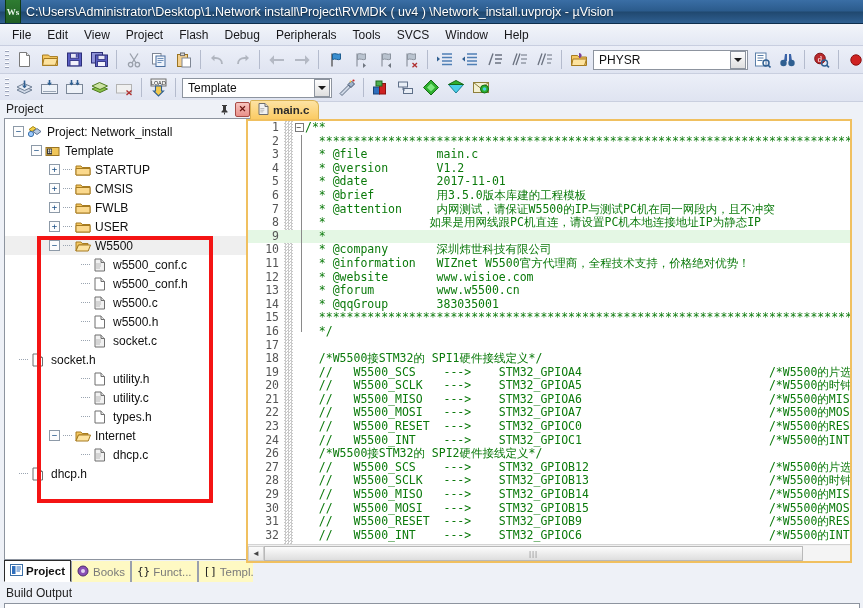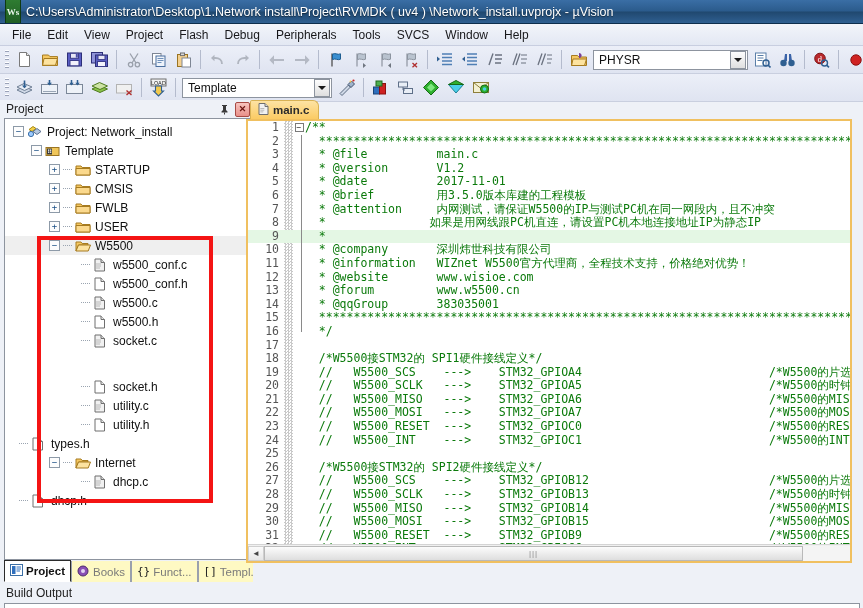--- a/index.html
+++ b/index.html
@@ -741,58 +741,58 @@
           <div class="ic">
             <svg width="14" height="14" viewBox="0 0 14 14">
                 <path d="M2 1h6l3.5 3.5V13H2z" fill="#f1f1f1" stroke="#6f6f6f"></path>
                 <path d="M8 1v3.5h3.5" fill="#d8d8d8" stroke="#6f6f6f"></path>
                 <path d="M3 6h5M3 8h5M3 10h4" stroke="#a0a0a0" stroke-width=".7"></path>
               </svg>
           </div>
           <div class="tree-label">socket.c</div>
         </div>
 
-        <div class="tree-row" style="padding-left:62px;margin-top:27px;">
+        <div class="tree-row" style="">
           <div class="expander spacer"></div>
           <div class="dots"></div>
           <div class="ic">
             <svg width="14" height="14" viewBox="0 0 14 14">
                 <path d="M2 1h6l3.5 3.5V13H2z" fill="#ffffff" stroke="#6f6f6f"></path>
                 <path d="M8 1v3.5h3.5" fill="#e8e8e8" stroke="#6f6f6f"></path>
               </svg>
           </div>
           <div class="tree-label">socket.h</div>
+        </div>
+
+        <div class="tree-row" style="padding-left:62px;">
+          <div class="expander spacer"></div>
+          <div class="dots"></div>
+          <div class="ic">
+            <svg width="14" height="14" viewBox="0 0 14 14">
+                <path d="M2 1h6l3.5 3.5V13H2z" fill="#ffffff" stroke="#6f6f6f"></path>
+                <path d="M8 1v3.5h3.5" fill="#e8e8e8" stroke="#6f6f6f"></path>
+              </svg>
+          </div>
+          <div class="tree-label">utility.h</div>
         </div>
 
         <div class="tree-row" style="padding-left:62px;">
           <div class="expander spacer"></div>
           <div class="dots"></div>
           <div class="ic">
             <svg width="14" height="14" viewBox="0 0 14 14">
                 <path d="M2 1h6l3.5 3.5V13H2z" fill="#f1f1f1" stroke="#6f6f6f"></path>
                 <path d="M8 1v3.5h3.5" fill="#d8d8d8" stroke="#6f6f6f"></path>
                 <path d="M3 6h5M3 8h5M3 10h4" stroke="#a0a0a0" stroke-width=".7"></path>
               </svg>
           </div>
           <div class="tree-label">utility.c</div>
         </div>
 
         <div class="tree-row" style="padding-left:62px;">
-          <div class="expander spacer"></div>
-          <div class="dots"></div>
-          <div class="ic">
-            <svg width="14" height="14" viewBox="0 0 14 14">
-                <path d="M2 1h6l3.5 3.5V13H2z" fill="#ffffff" stroke="#6f6f6f"></path>
-                <path d="M8 1v3.5h3.5" fill="#e8e8e8" stroke="#6f6f6f"></path>
-              </svg>
-          </div>
-          <div class="tree-label">utility.h</div>
-        </div>
-
-        <div class="tree-row" style="">
           <div class="expander spacer"></div>
           <div class="dots"></div>
           <div class="ic">
             <svg width="14" height="14" viewBox="0 0 14 14">
                 <path d="M2 1h6l3.5 3.5V13H2z" fill="#ffffff" stroke="#6f6f6f"></path>
                 <path d="M8 1v3.5h3.5" fill="#e8e8e8" stroke="#6f6f6f"></path>
               </svg>
           </div>
           <div class="tree-label">types.h</div>
         </div>
@@ -929,21 +929,20 @@
             <div class="cl"><span class="ln">20</span><span class="gstripe-cell"></span><span class="fold"></span><span class="code-text">  //   W5500_SCLK   ---&gt;    STM32_GPIOA5                           /*W5500的时钟管脚*/</span></div>
 
             <div class="cl"><span class="ln">21</span><span class="gstripe-cell"></span><span class="fold"></span><span class="code-text">  //   W5500_MISO   ---&gt;    STM32_GPIOA6                           /*W5500的MISO管脚*/</span></div>
 
             <div class="cl"><span class="ln">22</span><span class="gstripe-cell"></span><span class="fold"></span><span class="code-text">  //   W5500_MOSI   ---&gt;    STM32_GPIOA7                           /*W5500的MOSI管脚*/</span></div>
 
             <div class="cl"><span class="ln">23</span><span class="gstripe-cell"></span><span class="fold"></span><span class="code-text">  //   W5500_RESET  ---&gt;    STM32_GPIOC0                           /*W5500的RESET管脚*/</span></div>
 
             <div class="cl"><span class="ln">24</span><span class="gstripe-cell"></span><span class="fold"></span><span class="code-text">  //   W5500_INT    ---&gt;    STM32_GPIOC1                           /*W5500的INT管脚*/</span></div>
 
-            <div class="cl"><span class="ln">25</span><span class="gstripe-cell"></span><span class="fold"></span><span class="code-text"></span></div>
 
             <div class="cl"><span class="ln">26</span><span class="gstripe-cell"></span><span class="fold"></span><span class="code-text">  /*W5500接STM32的 SPI2硬件接线定义*/</span></div>
 
             <div class="cl"><span class="ln">27</span><span class="gstripe-cell"></span><span class="fold"></span><span class="code-text">  //   W5500_SCS    ---&gt;    STM32_GPIOB12                          /*W5500的片选管脚*/</span></div>
 
             <div class="cl"><span class="ln">28</span><span class="gstripe-cell"></span><span class="fold"></span><span class="code-text">  //   W5500_SCLK   ---&gt;    STM32_GPIOB13                          /*W5500的时钟管脚*/</span></div>
 
             <div class="cl"><span class="ln">29</span><span class="gstripe-cell"></span><span class="fold"></span><span class="code-text">  //   W5500_MISO   ---&gt;    STM32_GPIOB14                          /*W5500的MISO管脚*/</span></div>
 
             <div class="cl"><span class="ln">30</span><span class="gstripe-cell"></span><span class="fold"></span><span class="code-text">  //   W5500_MOSI   ---&gt;    STM32_GPIOB15                          /*W5500的MOSI管脚*/</span></div>

